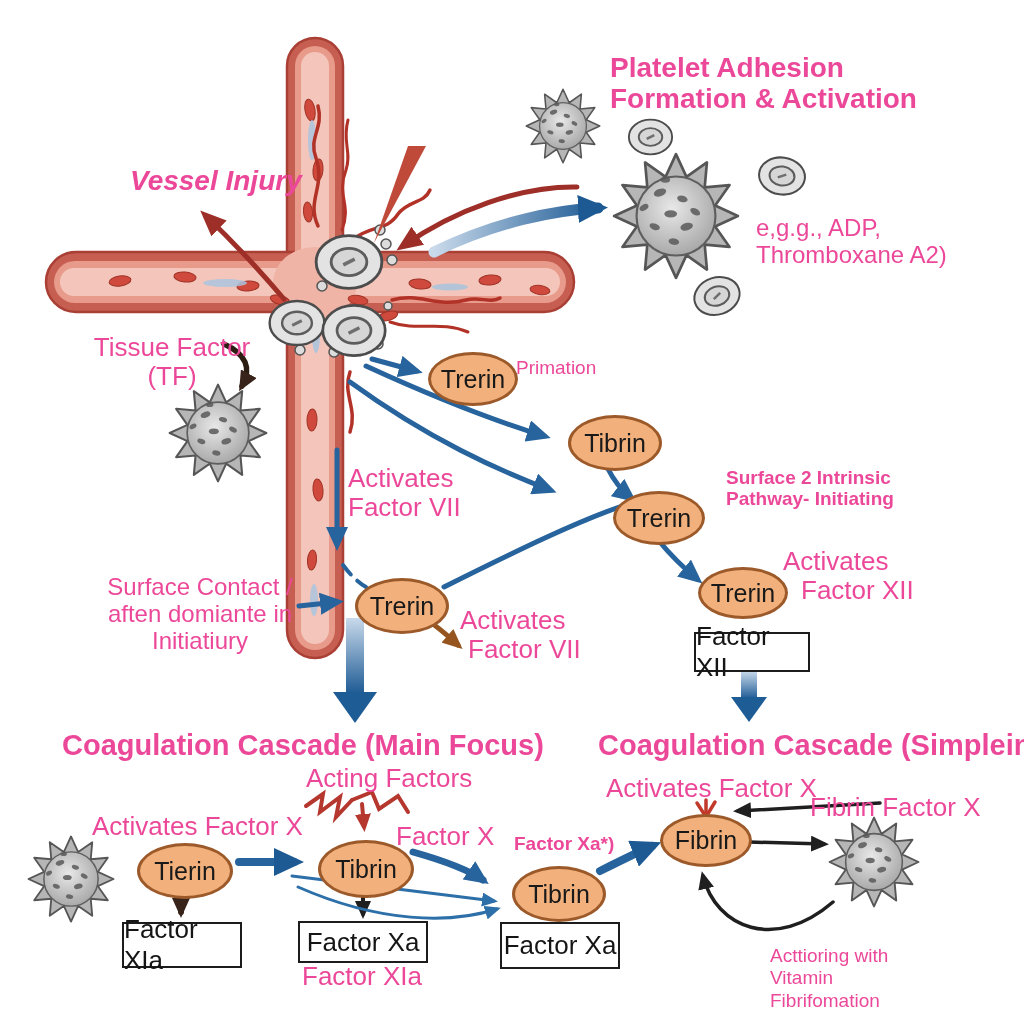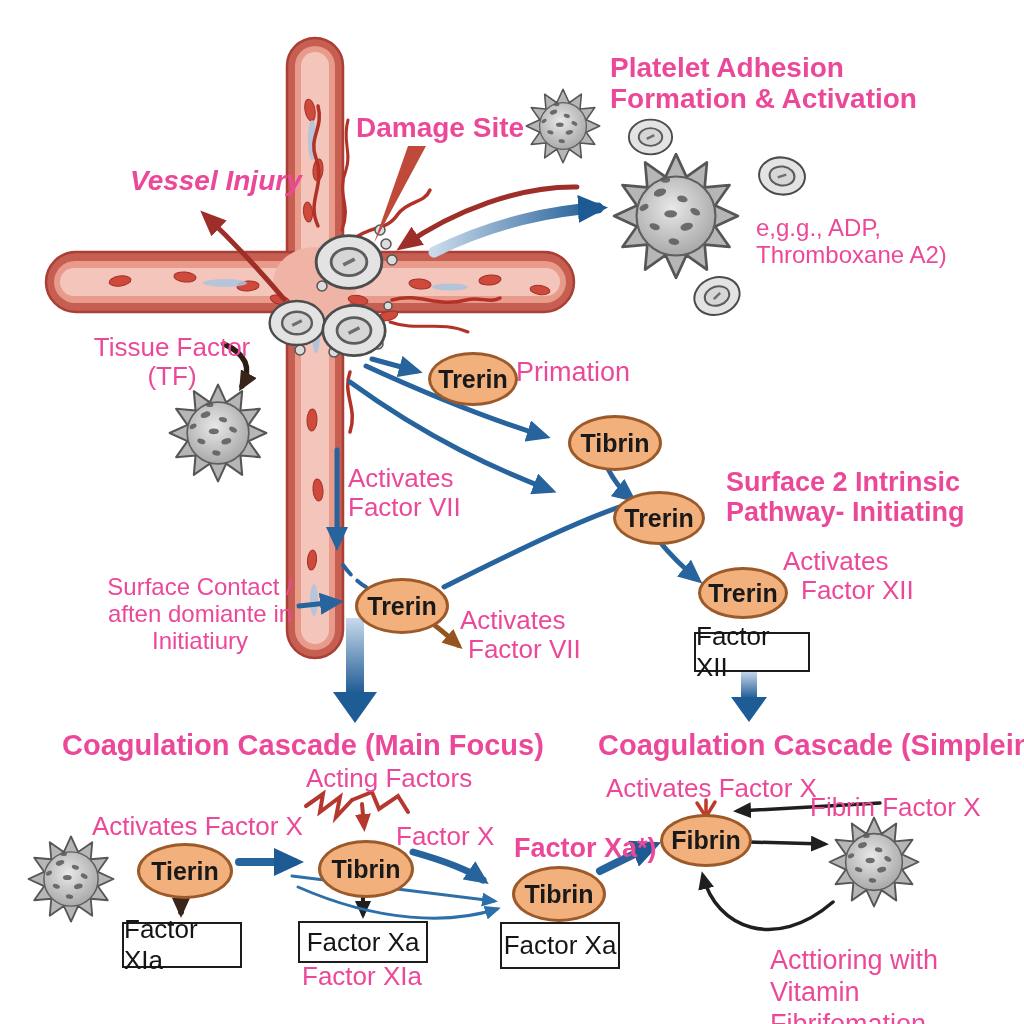--- a/index.html
+++ b/index.html
@@ -5,25 +5,25 @@
   html,body{margin:0;padding:0;background:#ffffff;}
   #stage{position:relative;width:1024px;height:1024px;background:#ffffff;overflow:hidden;
          font-family:"Liberation Sans", sans-serif;color:#151515;}
   #art{position:absolute;left:0;top:0;}
   .lbl{position:absolute;color:#ec4899;font-size:25px;line-height:1.12;white-space:nowrap;}
   .lbl span{display:block;}
   .bold{font-weight:700;}
   .center{text-align:center;}
   .sz24{font-size:24px;}
   .sz26{font-size:26px;}
-  .sz27{font-size:27px;}
+  .sz27{font-size:19px;}
   .sz28{font-size:28px;}
   .sz29{font-size:29px;}
   .oval{position:absolute;background:#f2b17c;border:3px solid #9c5a2a;border-radius:50%;
-        display:flex;align-items:center;justify-content:center;font-weight:700;font-size:25px;color:#191919;}
+        display:flex;align-items:center;justify-content:center;font-weight:400;font-size:25px;color:#191919;}
   .fbox{position:absolute;background:#ffffff;border:2px solid #1c1c1c;display:flex;
         align-items:center;justify-content:center;font-size:26px;color:#151515;}
   .rbox{position:absolute;background:#ffffff;border:3px solid #c23b30;display:flex;
         align-items:center;justify-content:center;font-size:29px;font-weight:700;color:#151515;}
   .indent1{padding-left:18px;}
   .indent2{padding-left:8px;}
 </style>
 </head>
 <body>
 
@@ -218,21 +218,20 @@
     <g>
       <rect x="346" y="618" width="18" height="76" fill="url(#bgv)"></rect>
       <polygon points="333,692 377,692 355,723" fill="#1e5c96"></polygon>
     </g>
     <g>
       <rect x="741" y="671" width="16" height="28" fill="url(#bgv)"></rect>
       <polygon points="731,697 767,697 749,722" fill="#1e5c96"></polygon>
     </g>
   </svg>
 
-  <div class="lbl bold sz28" style="left:356px;top:112px;">Damage Site</div>
   <div class="lbl bold sz28" style="left:130px;top:165px;font-style:italic;">Vessel Injury</div>
 
   <div class="lbl bold sz28" style="left:610px;top:52px;">
     <span>Platelet Adhesion</span>
     <span>Formation &amp; Activation</span>
   </div>
 
   <div class="lbl sz24" style="left:756px;top:215px;">
     <span>e,g.g., ADP,</span>
     <span>Thromboxane A2)</span>

